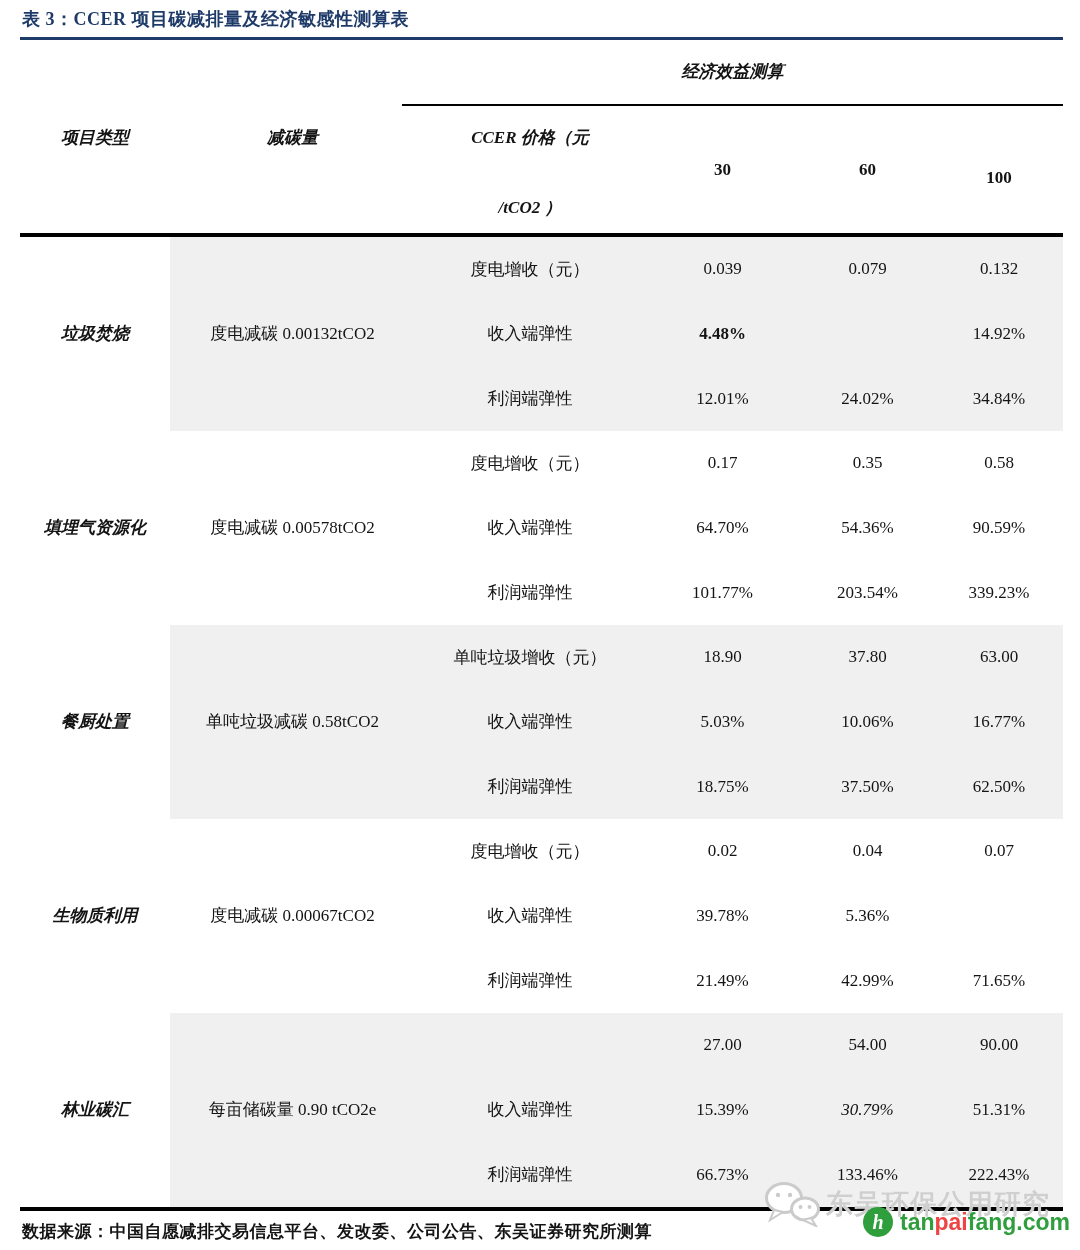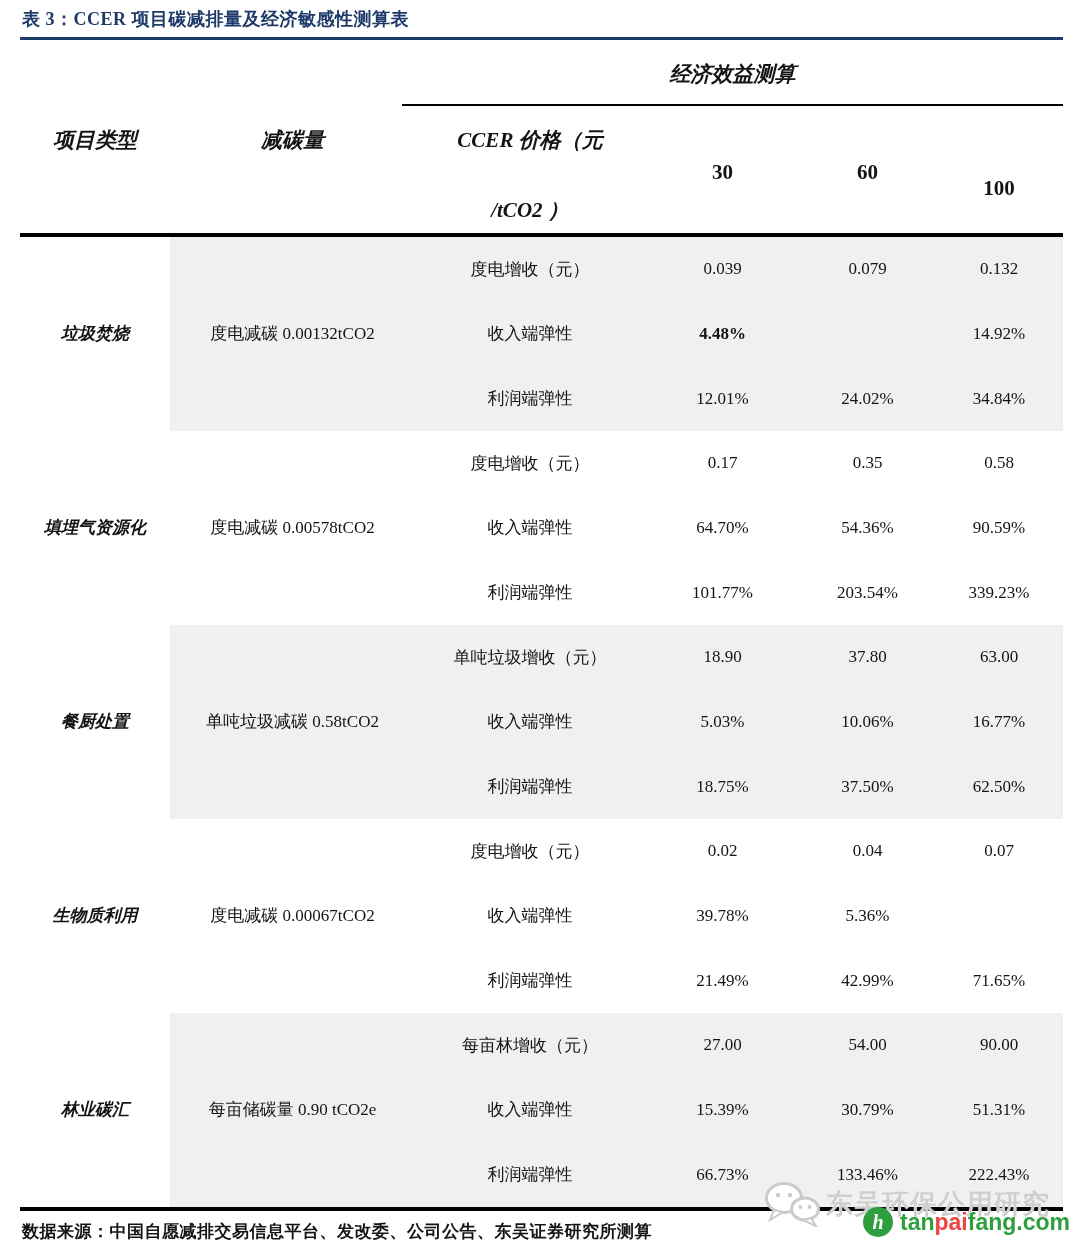--- a/index.html
+++ b/index.html
@@ -10,31 +10,31 @@
   .content { position:absolute; left:20px; top:0; width:1043px; }
 
   
   .title {
     color:#1e3a68; font-weight:bold; font-size:18px; line-height:21px;
     padding:9px 0 7px 2px; letter-spacing:0.5px;
   }
   .title-rule { height:3px; background:#1e3a68; }
 
   
-  .header-band { position:relative; height:193px; font-size:21px; }
+  .header-band { position:relative; height:193px; font-size:17px; }
   .hdr { position:absolute; text-align:center; font-weight:bold; font-style:italic; }
   .span-title { top:20px; left:382px; width:661px; }
   .span-line { position:absolute; top:64px; left:382px; width:661px; height:2px; background:#000; }
   .h-type     { top:86px;  left:0;     width:150px; }
   .h-reduction{ top:86px;  left:150px; width:245px; }
   .h-ccer1    { top:86px;  left:395px; width:230px; }
   .h-ccer2    { top:156px; left:395px; width:230px; }
   .h-p1 { top:120px; left:625px; width:155px; font-style:normal; }
   .h-p2 { top:120px; left:780px; width:135px; font-style:normal; }
-  .h-p3 { top:136px; left:915px; width:128px; font-style:normal; }
+  .h-p3 { top:128px; left:915px; width:128px; font-style:normal; }
 
   .top-rule { height:4px; background:#000; }
   .bottom-rule { height:4px; background:#000; }
 
   
   .group {
     position:relative; display:grid; height:194px;
     grid-template-columns:150px 245px 230px 155px 135px 128px;
     grid-template-rows:repeat(3,1fr);
   }
@@ -157,27 +157,26 @@
           <div class="cell cell-value" style="grid-area: 2 / 4;">39.78%</div>
           <div class="cell cell-value" style="grid-area: 2 / 5;">5.36%</div>
           <div class="cell cell-metric" style="grid-row: 3;">利润端弹性</div>
           <div class="cell cell-value" style="grid-area: 3 / 4;">21.49%</div>
           <div class="cell cell-value" style="grid-area: 3 / 5;">42.99%</div>
           <div class="cell cell-value" style="grid-area: 3 / 6;">71.65%</div>
         </div>
         <div class="group shaded">
           <div class="cell cell-type">林业碳汇</div>
           <div class="cell cell-reduction">每亩储碳量 0.90 tCO2e</div>
-          <div class="cell cell-metric" style="grid-row: 1;">每亩林增收（元）</div>
           <div class="cell cell-value" style="grid-area: 1 / 4;">27.00</div>
           <div class="cell cell-value" style="grid-area: 1 / 5;">54.00</div>
           <div class="cell cell-value" style="grid-area: 1 / 6;">90.00</div>
           <div class="cell cell-metric" style="grid-row: 2;">收入端弹性</div>
           <div class="cell cell-value" style="grid-area: 2 / 4;">15.39%</div>
-          <div class="cell cell-value" style="grid-area: 2 / 5;">30.79%</div>
+          <div class="cell cell-value" style="grid-area: 2 / 5; font-style: italic;">30.79%</div>
           <div class="cell cell-value" style="grid-area: 2 / 6;">51.31%</div>
           <div class="cell cell-metric" style="grid-row: 3;">利润端弹性</div>
           <div class="cell cell-value" style="grid-area: 3 / 4;">66.73%</div>
           <div class="cell cell-value" style="grid-area: 3 / 5;">133.46%</div>
           <div class="cell cell-value" style="grid-area: 3 / 6;">222.43%</div>
         </div>
       </div>
 
     <div class="bottom-rule"></div>
 

